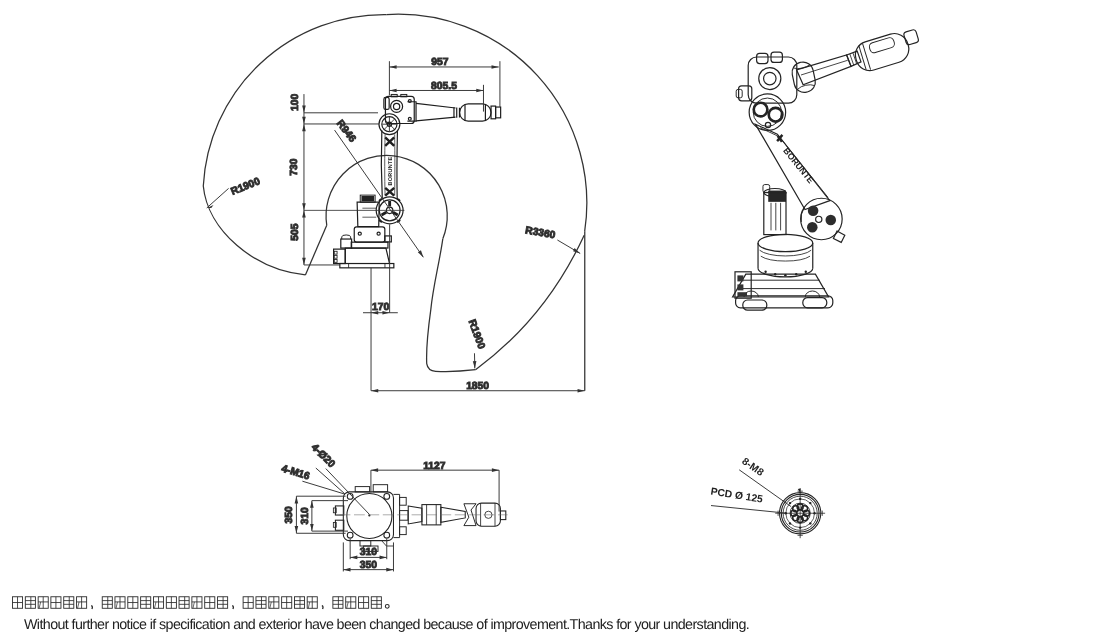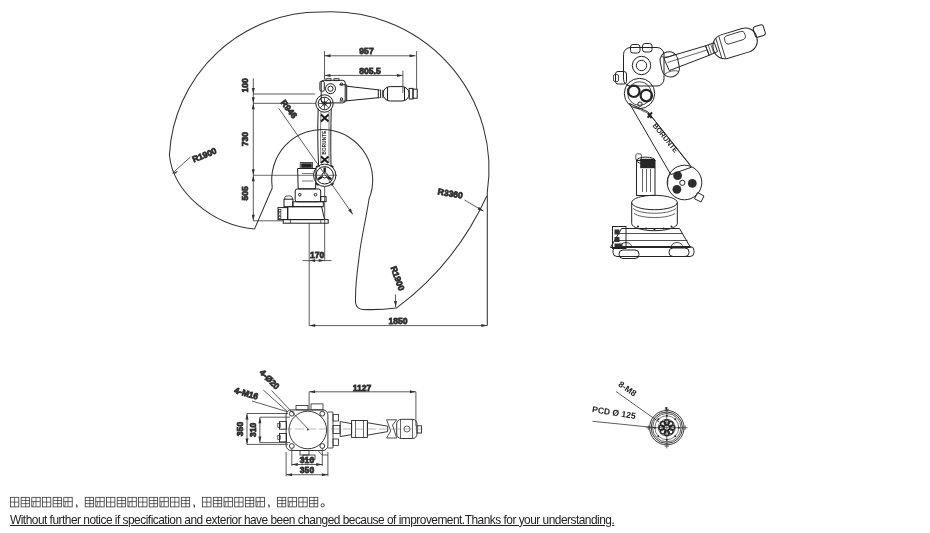--- a/index.html
+++ b/index.html
@@ -1,19 +1,19 @@
 <!DOCTYPE html>
 <html><head>
 <meta charset="utf-8">
 <style>
 html,body{margin:0;padding:0;background:#ffffff;}
 #page{position:relative;width:854px;height:533px;background:#ffffff;overflow:hidden;opacity:0.999;will-change:transform;
 font-family:"Liberation Sans",sans-serif;}
 svg text{font-family:"Liberation Sans",sans-serif;fill:#222;font-weight:bold;}
-.en{position:absolute;left:10px;top:512.5px;font-size:11.9px;color:#222;letter-spacing:-0.50px;text-decoration:underline;}
+.en{position:absolute;left:20px;top:512.5px;font-size:11.9px;color:#222;letter-spacing:-0.50px;}
 </style>
 </head>
 <body>
 <div id="page">
 <svg width="930" height="533" viewBox="0 0 930 533">
 
 <g id="envelope" fill="none" stroke="#333333" stroke-width="1.05">
   <path d="M 169.4,155 A 151 151 0 0 1 322,12.1"></path>
   <path d="M 322,12.1 A 157.3 157.3 0 0 1 487.2,193"></path>
   <path d="M 169.4,155 C 173,192 212,225 254.5,229.1"></path>

